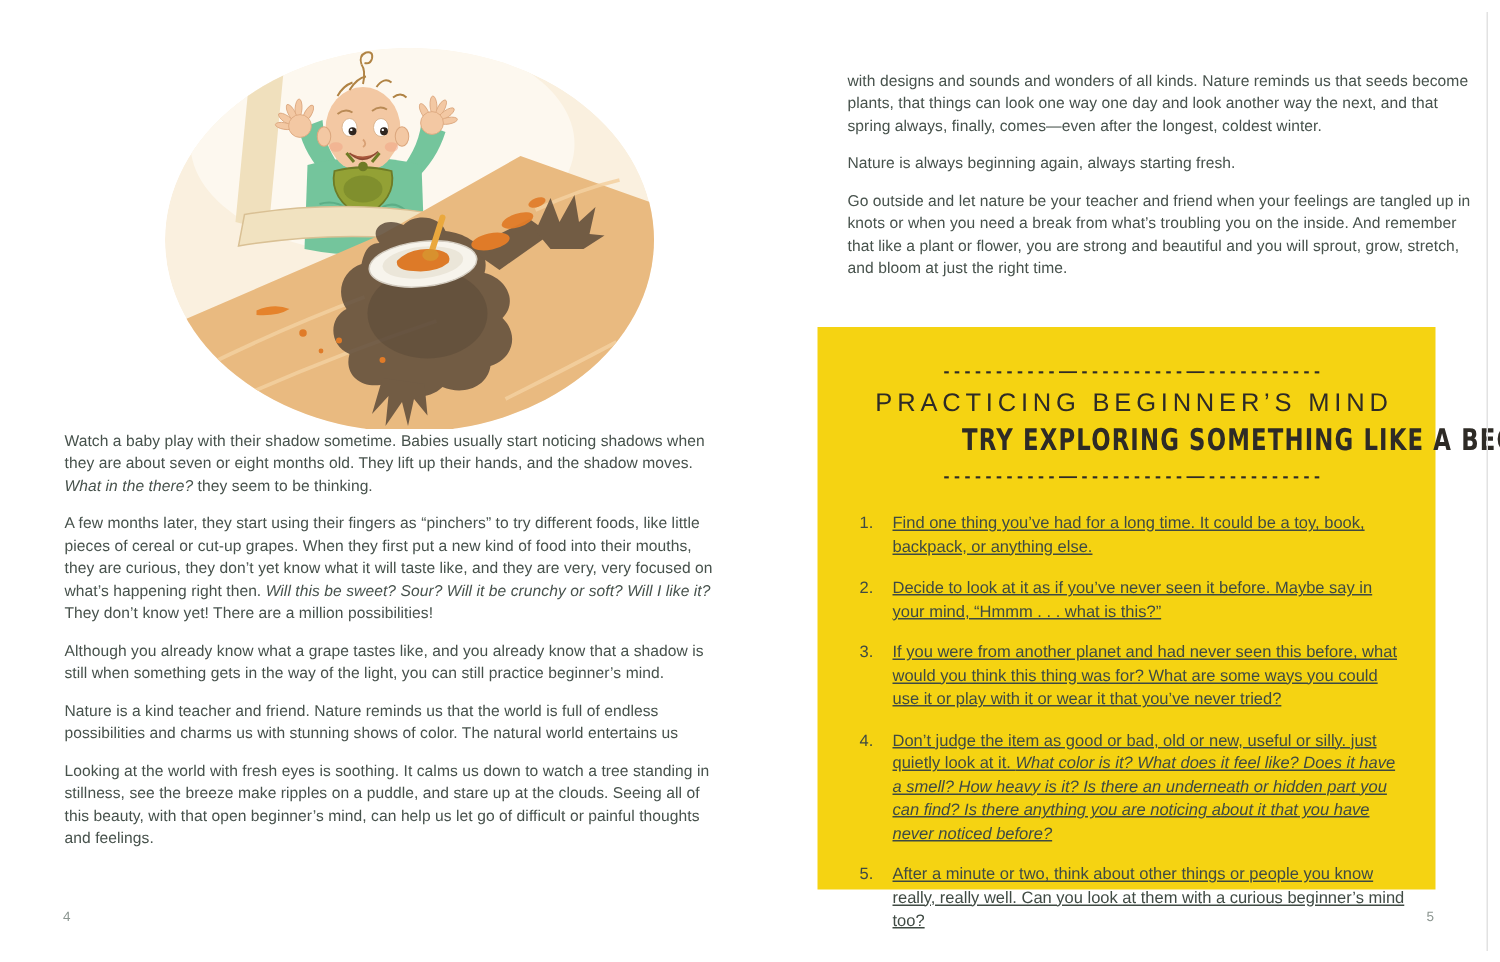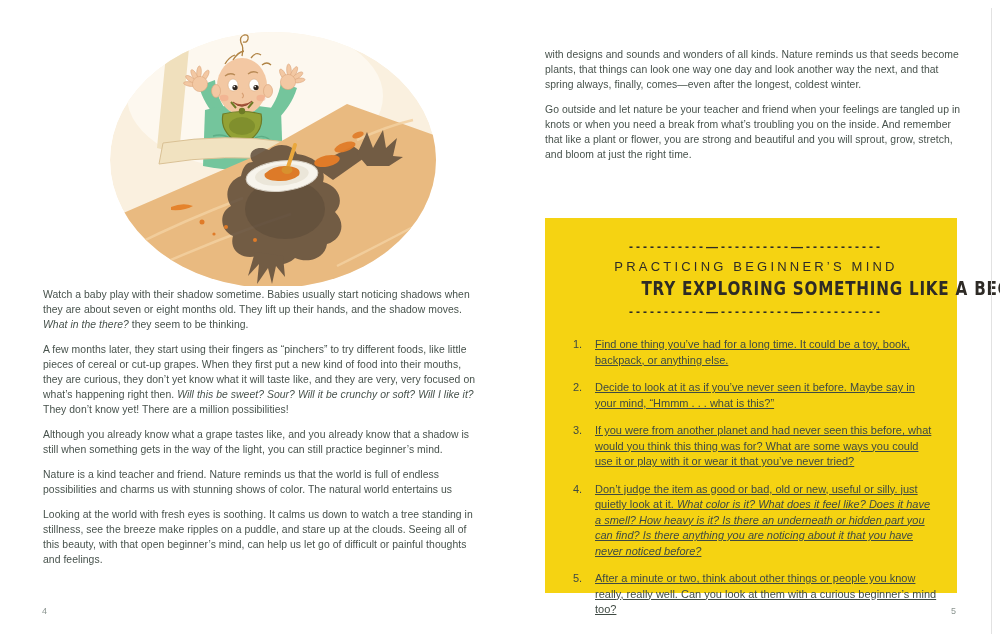--- a/index.html
+++ b/index.html
@@ -9,33 +9,33 @@
     background:#ffffff;
     font-family:"Liberation Sans", sans-serif;
     color:#47524c;
   }
   .page-edge { position:absolute; left:991px; top:8px; width:1px; height:626px; background:#e2e2e2; }
 
   
   .text-col p { margin:0 0 10px 0; font-size:10.4px; line-height:15px; letter-spacing:0.05px; }
   .it { font-style:italic; }
   #left-text  { position:absolute; left:43px;  top:287px; width:437px; }
-  #right-text { position:absolute; left:545px; top:47px;  width:418px; }
+  #right-text { position:absolute; left:565px; top:47px;  width:418px; }
 
   
   #illustration { position:absolute; left:105px; top:14px; width:332px; height:272px; }
 
   
   #activity-box {
     position:absolute; left:545px; top:218px; width:412px; height:375px;
     padding:24px 18px 0 28px;
   }
   .box-header { text-align:center; color:#2e2b26; }
   .divider { font-weight:bold; font-size:12px; letter-spacing:3px; color:#2e2b26; line-height:10px; white-space:nowrap; }
-  .box-title-1 { font-size:13px; letter-spacing:3.2px; font-weight:normal; margin:7px 0 2px 0; color:#2e2b26; }
+  .box-title-1 { font-size:17px; letter-spacing:3.2px; font-weight:normal; margin:7px 0 2px 0; color:#2e2b26; }
   .box-title-2 { margin:0 0 7px 0; }
   .box-title-2 span {
     display:inline-block; transform:scaleX(0.76); transform-origin:center;
     font-family:"DejaVu Sans", sans-serif; font-weight:bold;
     font-size:20px; letter-spacing:1px; color:#2e2b26; white-space:nowrap;
   }
   #activity-list { margin-top:20px; }
   .act-item { display:flex; margin-bottom:12px; font-size:11px; line-height:15.5px; color:#3f4a43; }
   .act-num { width:22px; flex:0 0 22px; }
   .act-text { flex:1;text-decoration:underline; }
@@ -176,20 +176,21 @@
     <p><span>A few months later, they start using their fingers as “pinchers” to try different foods, like little pieces of cereal or cut-up grapes. When they first put a new kind of food into their mouths, they are curious, they don’t yet know what it will taste like, and they are very, very focused on what’s happening right then. </span><span class="it">Will this be sweet? Sour? Will it be crunchy or soft? Will I like it?</span><span> They don’t know yet! There are a million possibilities!</span></p>
     <p><span>Although you already know what a grape tastes like, and you already know that a shadow is still when something gets in the way of the light, you can still practice beginner’s mind.</span></p>
     <p><span>Nature is a kind teacher and friend. Nature reminds us that the world is full of endless possibilities and charms us with stunning shows of color. The natural world entertains us</span></p>
     <p><span>Looking at the world with fresh eyes is soothing. It calms us down to watch a tree standing in stillness, see the breeze make ripples on a puddle, and stare up at the clouds. Seeing all of this beauty, with that open beginner’s mind, can help us let go of difficult or painful thoughts and feelings.</span></p>
   </div>
 
 <div id="page-num-left" class="page-num">4</div>
 
 <div id="right-text" class="text-col">
     <p><span>with designs and sounds and wonders of all kinds. Nature reminds us that seeds become plants, that things can look one way one day and look another way the next, and that spring always, finally, comes—even after the longest, coldest winter.</span></p>
+    <p><span>Nature is always beginning again, always starting fresh.</span></p>
     <p><span>Go outside and let nature be your teacher and friend when your feelings are tangled up in knots or when you need a break from what’s troubling you on the inside. And remember that like a plant or flower, you are strong and beautiful and you will sprout, grow, stretch, and bloom at just the right time.</span></p>
   </div>
 
 <div id="activity-box" style="background: rgb(245, 211, 18);">
   <div class="box-header">
     <div class="divider">-----------—----------—-----------</div>
     <div class="box-title-1">PRACTICING BEGINNER’S MIND</div>
     <div class="box-title-2">
       <span>TRY EXPLORING SOMETHING LIKE A BEGINNER:</span>
     </div>

